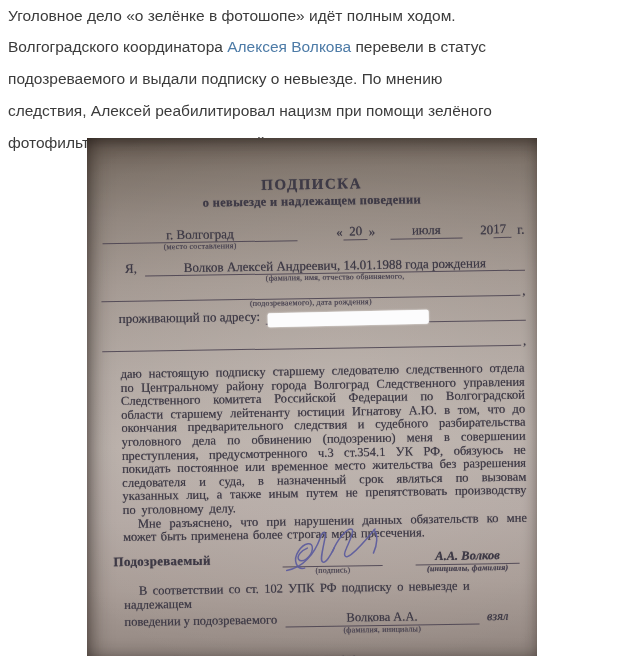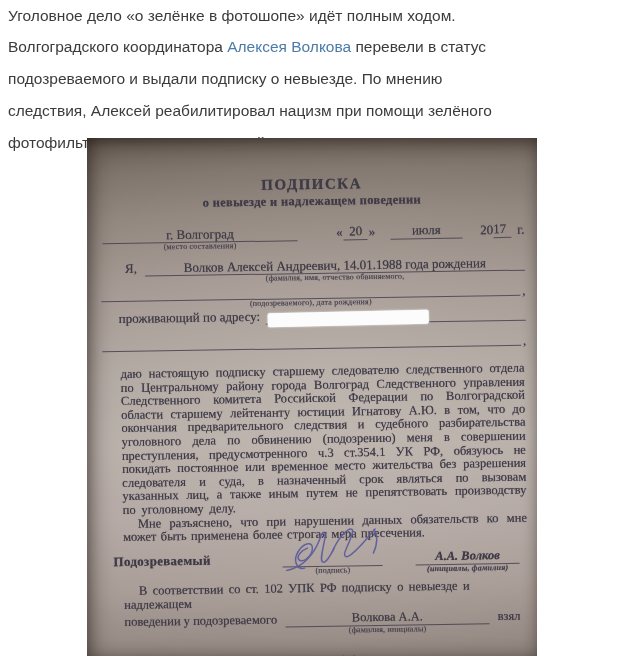--- a/index.html
+++ b/index.html
@@ -94,21 +94,21 @@
 
   .row-sign { margin-top:9px; align-items:flex-end; }
   .suspect { font-weight:bold; margin-left:8px; font-size:13px; letter-spacing:.3px; }
   .sign-fld { width:100px; margin-left:72px; height:14px; }
   .sig-svg { position:absolute; left:-8px; bottom:-6px; overflow:visible; }
   .init-fld { width:104px; margin-left:auto; margin-right:10px; font-weight:bold; font-style:italic; font-size:12.5px; }
 
   .statute { margin:14px 2px 0 18px; font-size:12.5px; line-height:14px; text-indent:15px; word-spacing:2.2px; }
   .row-statute { margin:2px 2px 0 18px; font-size:12.5px; }
   .statute-fld { flex:1; margin:0 8px; font-size:12.5px; }
-  .took { margin-right:8px; }
+  .took { margin-right:20px;font-style:italic; }
 
   .officer { margin:26px 0 0 26px; font-size:12px; line-height:11.5px; position:relative; }
   .officer div { margin-bottom:0; }
 </style>
 </head>
 <body>
 
 <article class="post">
   <p class="intro-line">Уголовное дело «о зелёнке в фотошопе» идёт полным ходом.</p>
   <p class="lead"><span>Волгоградского координатора </span><a class="person-link">Алексея Волкова</a><span> перевели в статус подозреваемого и выдали подписку о невыезде. По мнению следствия, Алексей реабилитировал нацизм при помощи зелёного фотофильтра и картинки с Родиной-матерью.</span></p>

